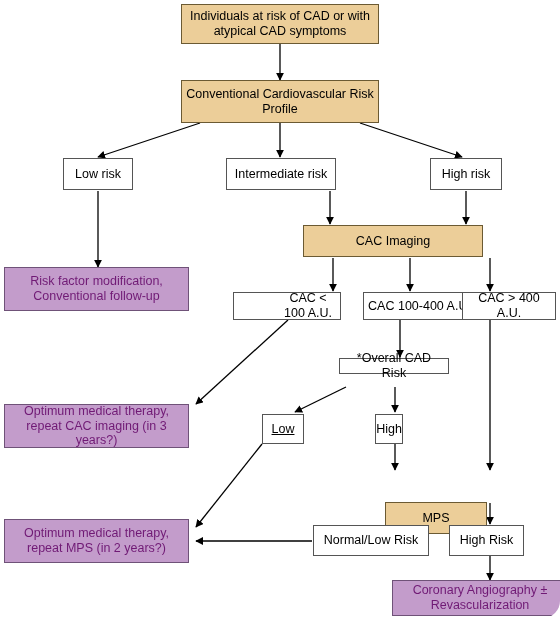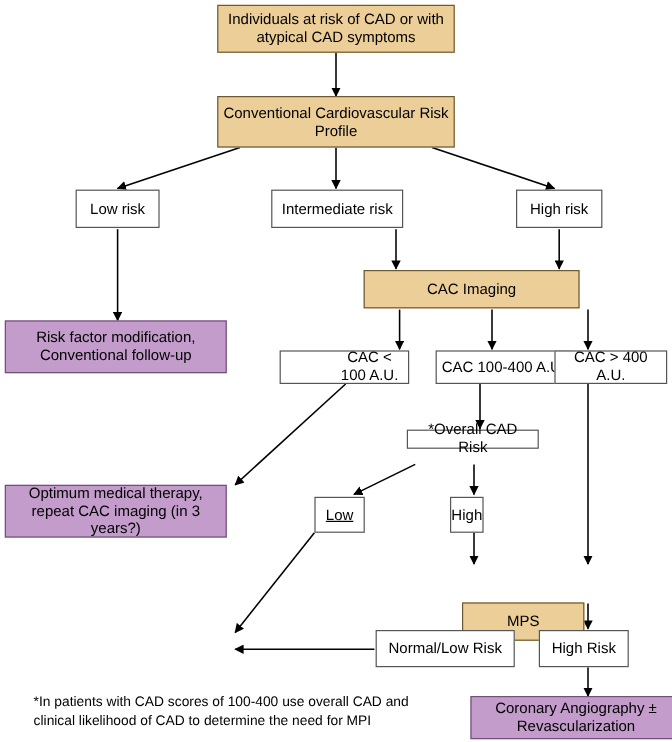--- a/index.html
+++ b/index.html
@@ -9,20 +9,21 @@
   }
   body {
     font-family: "Liberation Sans", sans-serif;
   }
   #chart {
     position: relative;
     width: 560px;
     height: 618px;
     background: #ffffff;
     overflow: hidden;
+    border-radius: 17px;
   }
   #edges {
     position: absolute;
     left: 0;
     top: 0;
     width: 560px;
     height: 618px;
     pointer-events: none;
   }
   .node {
@@ -42,21 +43,21 @@
     background: #ecce99;
     border: 1.3px solid #6b5a33;
   }
   .node.plain {
     background: #ffffff;
     border: 1.2px solid #555555;
   }
   .node.purple {
     background: #c39ccb;
     border: 1.2px solid #6f5278;
-    color: #000000;
+    color: #701a75;
   }
   .footnote {
     position: absolute;
     font-size: 11.5px;
     color: #000000;
     line-height: 1.35;
     text-align: left;
     z-index: 2;
     white-space: pre-line;
   }
@@ -141,23 +142,22 @@
   <div class="node plain" style="left:339px; top:358px; width:110px; height:16px;">*Overall CAD Risk</div>
 
   <div class="node purple" style="left:4px; top:404px; width:185px; height:44px;">Optimum medical therapy, repeat CAC imaging (in 3 years?)</div>
 
   <div class="node plain" style="left:262px; top:414px; width:42px; height:30px;text-decoration:underline;">Low</div>
 
   <div class="node plain" style="left:375px; top:414px; width:28px; height:30px;">High</div>
 
   <div class="node tan" style="left:385px; top:470px; width:102px; height:32px;margin-top:32px;">MPS</div>
 
+  <div class="node purple" style="left:4px; top:519px; width:185px; height:44px;">Optimum medical therapy, repeat MPS (in 2 years?)</div>
 
   <div class="node plain" style="left:313px; top:525px; width:116px; height:31px;">Normal/Low Risk</div>
 
   <div class="node plain" style="left:449px; top:525px; width:75px; height:31px;">High Risk</div>
 
   <div class="node purple" style="left:392px; top:580px; width:176px; height:36px;">Coronary Angiography ± Revascularization</div>
 
-  <div class="footnote" style="left:28px; top:578px; width:340px;">*In patients with CAD scores of 100-400 use overall CAD and
-clinical likelihood of CAD to determine the need for MPI</div>
 
 </div>
 
 </body></html>

